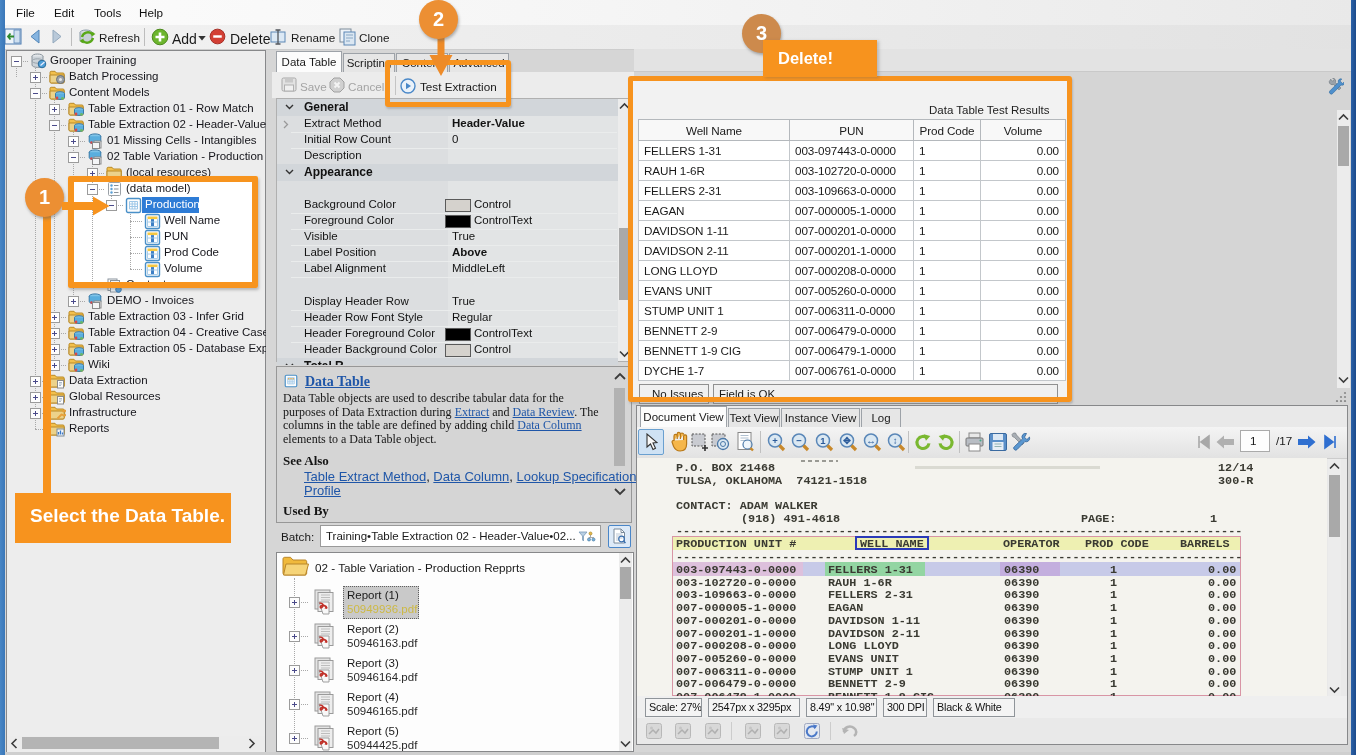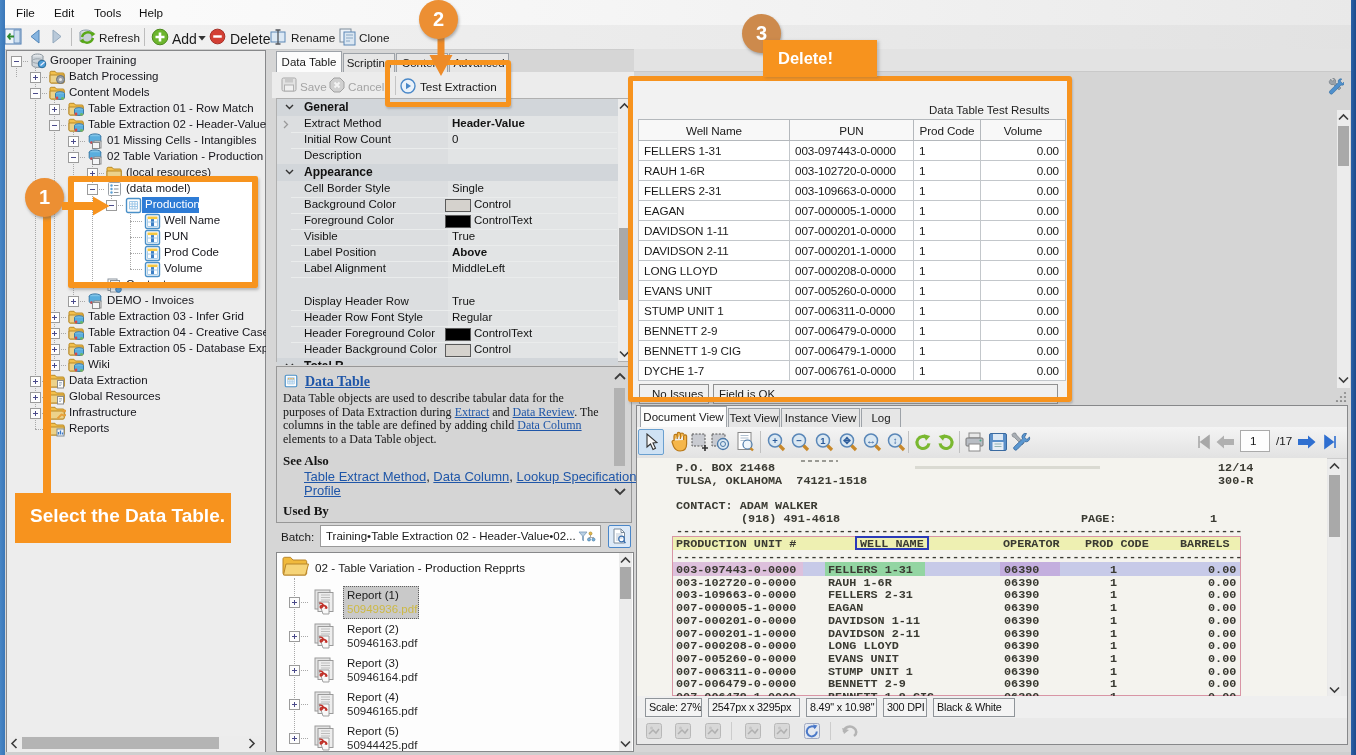--- a/index.html
+++ b/index.html
@@ -430,24 +430,20 @@
     </div>
     <div class="prow" style="top:148px;">
       <span class="lbl">Description</span>
       <span class="val" style=""></span>
     </div>
     <div class="pcat" style="top:164px;height:17px;">
       <svg style="position:absolute;left:8px;top:5px" width="9" height="6" viewBox="0 0 9 6">
         <path d="M1 1 L4.5 4.5 L8 1" stroke="#333" stroke-width="1.4" fill="none"></path>
       </svg>
       <span style="position:absolute;left:27px;top:1px;">Appearance</span>
-    </div>
-    <div class="prow" style="top:181px;">
-      <span class="lbl">Cell Border Style</span>
-      <span class="val" style="">Single</span>
     </div>
     <div class="prow" style="top:197px;">
       <span class="lbl">Background Color</span>
       <span style="position:absolute;left:154px;top:2px;width:24px;height:11px;background:#d5d2cd;border:1px solid #5a5a5a;"></span>
       <span class="val" style="left:183px;">Control</span>
     </div>
     <div class="prow" style="top:213px;">
       <span class="lbl">Foreground Color</span>
       <span style="position:absolute;left:154px;top:2px;width:24px;height:11px;background:#000;border:1px solid #5a5a5a;"></span>
       <span class="val" style="left:183px;">ControlText</span>

